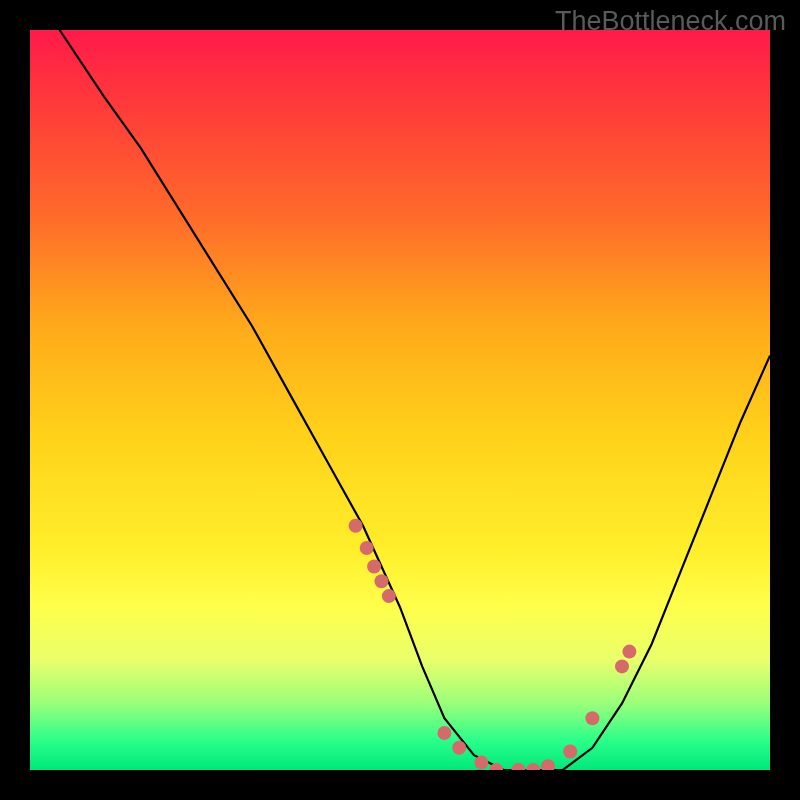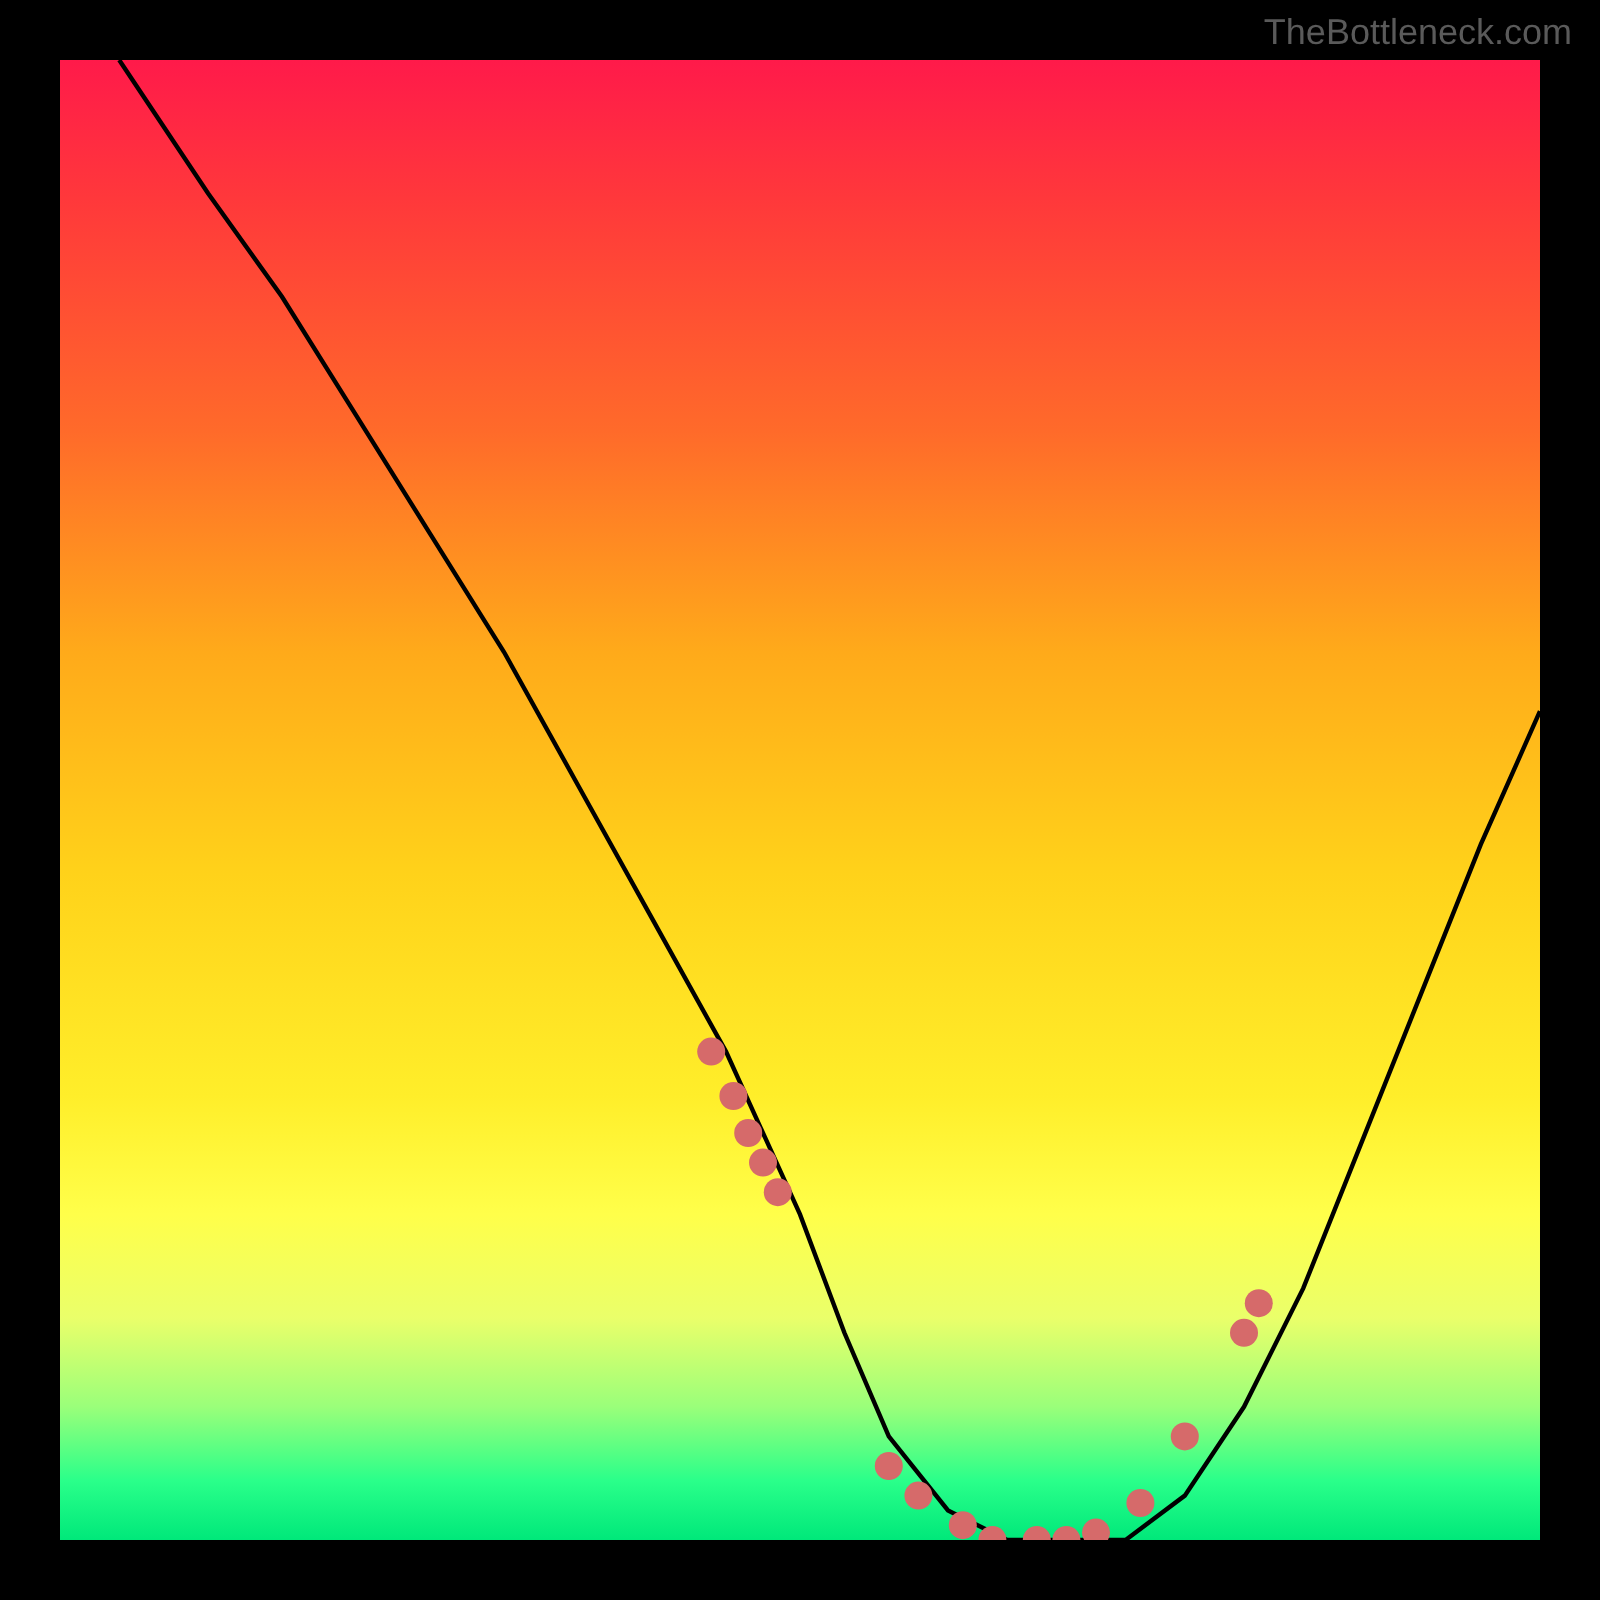--- a/index.html
+++ b/index.html
@@ -8,21 +8,21 @@
     height: 800px;
     background: #000;
     position: relative;
     font-family: Arial, sans-serif;
   }
   .watermark {
     position: absolute;
     top: 6px;
     right: 14px;
     color: #5a5a5a;
-    font-size: 18px;
+    font-size: 27px;
     font-weight: 500;
     z-index: 10;
   }
   .plot-area {
     position: absolute;
     left: 30px;
     top: 30px;
     width: 740px;
     height: 740px;
     background: linear-gradient(to bottom,

